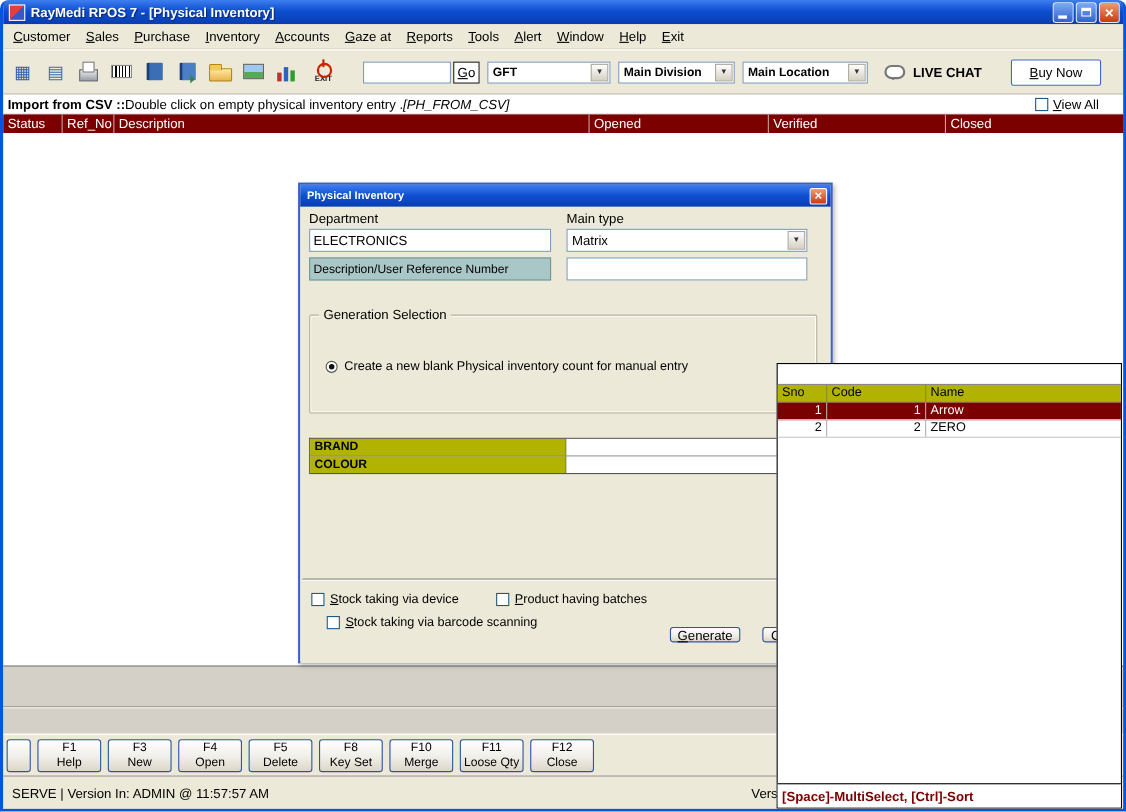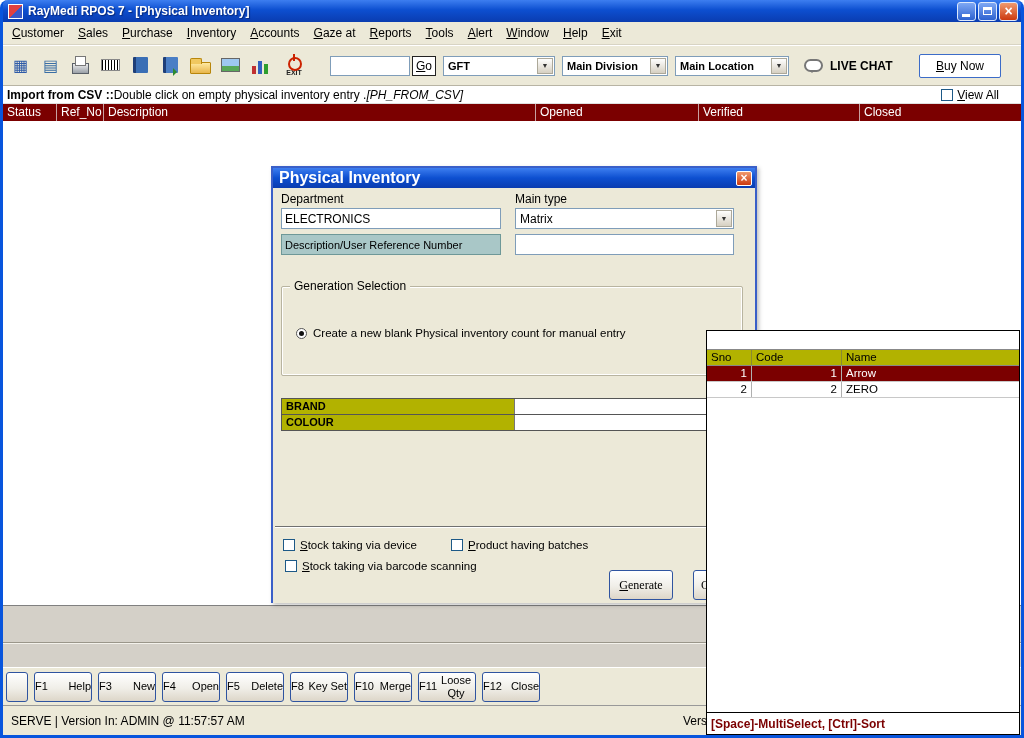--- a/index.html
+++ b/index.html
@@ -71,50 +71,50 @@
   .lh+.lh{border-left:1px solid #C8A0A0}
   .lh.c0{width:53px}.lh.c1{width:47px}.lh.c2{width:432px}.lh.c3{width:163px}.lh.c4{width:161px}.lh.c5{flex:1}
   .main{position:absolute;top:121px;left:0;right:0;height:484px;background:#fff}
 
   
   .graypanel{position:absolute;top:605px;left:0;right:0;height:62px;background:#D4D0C8;border-top:1px solid #808080}
   .graypanel .innerline{position:absolute;top:36px;left:0;right:0;height:0;border-top:1px solid #9A968A;border-bottom:1px solid #F4F2EC}
   .funcbar{position:absolute;top:667px;left:0;right:0;height:38px;background:#ECE9D8;border-top:1px solid #fff;display:flex;align-items:center;gap:6px;padding-left:3px}
   .fbtn{height:30px;background:linear-gradient(#FFFFFF,#F0EEE8 55%,#DDD6C8);border:1px solid #2F54A0;border-radius:3px;font-size:11px;line-height:13px;text-align:center;cursor:pointer;padding:1px 0;font-family:inherit}
   .fbtn.blank{width:22px}
-  .fbtn.fkey{width:58px;display:flex;flex-direction:row;align-items:center;justify-content:space-between}
+  .fbtn.fkey{width:58px;display:flex;flex-direction:column;align-items:center;justify-content:flex-start}
   .statusbar{position:absolute;top:705px;left:0;right:0;bottom:0;background:#ECE9D8;border-top:1px solid #999;display:flex;align-items:center}
   .status-left{margin-left:8px;white-space:nowrap}
   .status-version{position:absolute;left:680px}
 
   
   .dialog{position:absolute;left:268px;top:166px;width:486px;height:437px;border:2px solid #3A5FC8;background:#ECE9D8;z-index:10;box-shadow:2px 2px 4px rgba(0,0,0,0.25)}
   .dlg-title{height:20px;background:linear-gradient(#3D7EF0,#0D4FD0 50%,#0A3CB0);display:flex;align-items:center;padding:0 3px 0 6px}
-  .dlg-title-text{color:#fff;font-weight:bold;font-size:16px;flex:1}
+  .dlg-title-text{color:#fff;font-weight:bold;font-size:10px;flex:1}
   .dlg-close{width:16px;height:15px;background:linear-gradient(#F09A6E,#CC3A10);border:1px solid #fff;border-radius:2px;display:flex;align-items:center;justify-content:center;cursor:pointer}
   .dlg-close::before{content:"×";color:#fff;font-weight:bold;font-size:12px;line-height:1}
   .dlg-body{position:relative;height:415px;background:#ECE9D8}
   .dlbl{position:absolute;font-size:12px}
   .dinput{position:absolute;height:21px;border:1px solid #7F9DB9;background:#fff;font-family:inherit;font-size:12px;padding:0 3px}
   .dcombo{position:absolute;height:21px;background:#fff;border:1px solid #7F9DB9;display:flex;align-items:center;padding:0 18px 0 4px;font-size:12px;cursor:pointer}
   .teal-label{position:absolute;left:8px;top:46px;width:220px;height:21px;background:#A9C7C7;border:1px solid #6E9898;font-size:11px;display:flex;align-items:center;padding-left:3px}
   .groupbox{position:absolute;left:8px;top:98px;width:462px;height:90px;border:1px solid #B8B4A0;border-radius:2px;box-shadow:0 0 0 1px #FFFFFF inset}
   .group-label{position:absolute;top:-8px;left:8px;background:#ECE9D8;padding:0 4px;font-size:12px}
   .radio-row{position:absolute;left:14px;top:40px;display:flex;align-items:center;gap:6px}
   .radio{width:11px;height:11px;border:1px solid #555;border-radius:50%;background:#fff;position:relative;flex:none;cursor:pointer}
   .radio.checked::after{content:"";position:absolute;left:2px;top:2px;width:5px;height:5px;border-radius:50%;background:#111}
   .radio-label{font-size:11.5px}
   .attr-grid{position:absolute;left:8px;top:210px;width:440px;border:1px solid #555;border-bottom:none}
   .attr-row{display:flex;height:16px;border-bottom:1px solid #555}
   .attr-name{width:233px;background:#B2B200;color:#000;font-weight:bold;font-size:11px;padding:1px 0 0 4px;border-right:1px solid #777}
   .attr-val{flex:1;background:#fff;cursor:text}
   .dividerline{position:absolute;left:2px;right:2px;top:338px;height:0;border-top:1px solid #707070;border-bottom:1px solid #FFFFFF}
   .checkrow{position:absolute;display:flex;align-items:center;gap:5px}
   .cklabel{font-size:11.5px}
-  .dlg-btn{position:absolute;height:30px;background:linear-gradient(#FFFFFF,#F0EEE8 55%,#DDD6C8);border:1px solid #2F54A0;border-radius:3px;font-size:12px;cursor:pointer;font-family:Liberation Serif, serif;text-align:center}
+  .dlg-btn{position:absolute;height:14px;background:linear-gradient(#FFFFFF,#F0EEE8 55%,#DDD6C8);border:1px solid #2F54A0;border-radius:3px;font-size:12px;cursor:pointer;font-family:Liberation Sans, sans-serif;text-align:center}
   .dlg-btn.generate{left:336px;top:382px;width:64px}
   .dlg-btn.partial{left:420px;top:382px;width:64px;text-align:left;padding-left:7px}
 
   
   .panel{position:absolute;left:703px;top:330px;width:314px;bottom:0;background:#fff;border:1px solid #000;z-index:50}
   .panel-header{height:24px;display:flex;align-items:center;justify-content:space-between;padding:0 6px;border-bottom:2px solid #000}
   .panel-title{font-weight:bold;font-size:14px}
   .panel-records{font-weight:bold;font-size:11px}
   .panel-gap{height:18px}
   .ptable{width:100%;border-top:1px solid #888}
@@ -303,21 +303,21 @@
       <div class="dividerline"></div>
 
       <span class="checkrow" style="left:10px;top:351px">
         <span class="cb"></span>
         <span class="cklabel u-first">Stock taking via device</span>
       </span>
       <span class="checkrow" style="left:178px;top:351px">
         <span class="cb"></span>
         <span class="cklabel u-first">Product having batches</span>
       </span>
-      <span class="checkrow" style="left:12px;top:372px">
+      <span class="checkrow" style="left:24px;top:372px">
         <span class="cb"></span>
         <span class="cklabel u-first">Stock taking via barcode scanning</span>
       </span>
 
       <button class="dlg-btn generate u-first">Generate</button>
       <button class="dlg-btn partial">C</button>
     </div>
   </div>
 
   <div class="panel">

